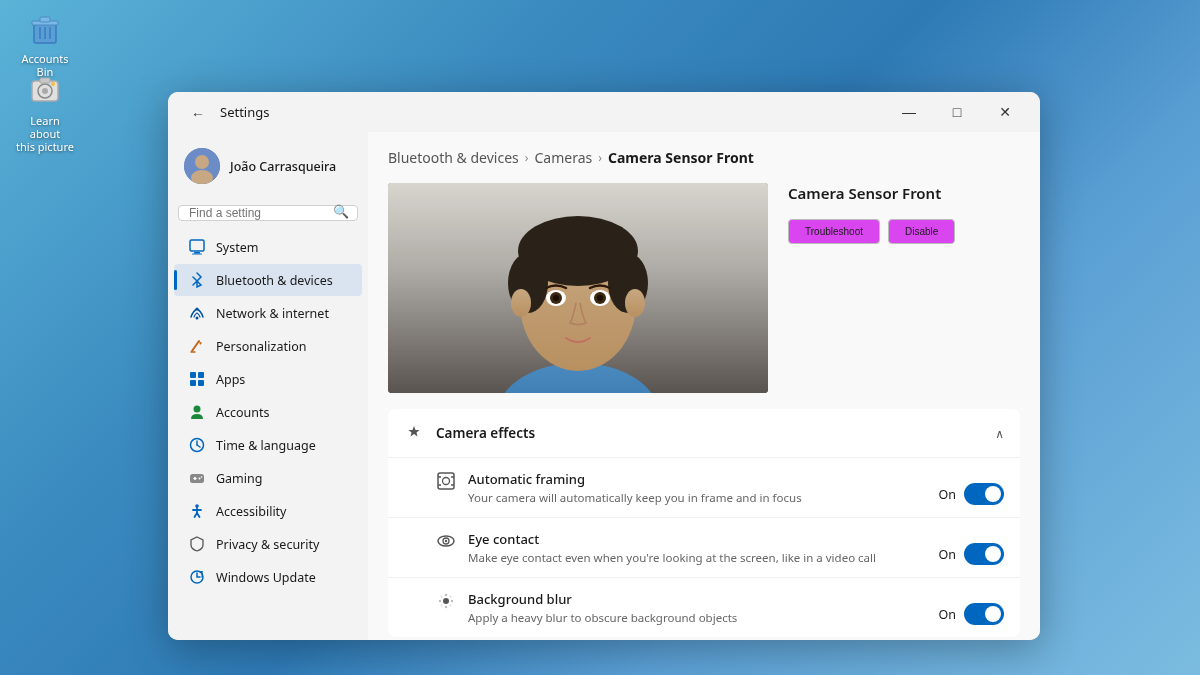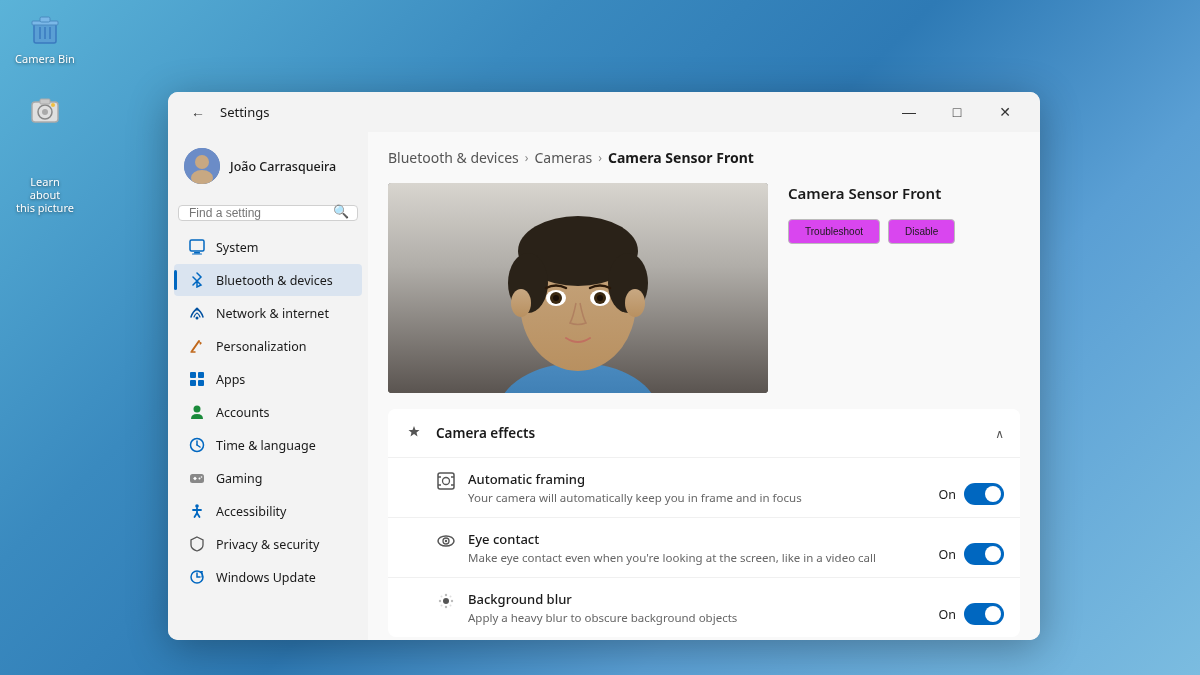--- a/index.html
+++ b/index.html
@@ -435,24 +435,24 @@
     <div class="icon-img">
       <svg width="38" height="38" viewBox="0 0 38 38">
         <rect x="8" y="14" width="22" height="20" rx="2" fill="#5a9fd4" stroke="#3a7abf" stroke-width="1.5"></rect>
         <rect x="6" y="12" width="26" height="4" rx="1" fill="#7bb8e8" stroke="#4a8abf" stroke-width="1"></rect>
         <rect x="14" y="8" width="10" height="5" rx="1.5" fill="#7bb8e8" stroke="#4a8abf" stroke-width="1"></rect>
         <line x1="14" y1="18" x2="14" y2="30" stroke="#3a7abf" stroke-width="1.5"></line>
         <line x1="19" y1="18" x2="19" y2="30" stroke="#3a7abf" stroke-width="1.5"></line>
         <line x1="24" y1="18" x2="24" y2="30" stroke="#3a7abf" stroke-width="1.5"></line>
       </svg>
     </div>
-    <span class="icon-label">Camera Bin</span>
+    <span class="icon-label">Accounts Bin</span>
   </div>
 
-  <div class="desktop-icon" style="top:87px; left:10px;gap:40px;">
+  <div class="desktop-icon" style="top:66px; left:10px;">
     <div class="icon-img">
       <svg width="38" height="38" viewBox="0 0 38 38">
         <rect x="6" y="10" width="26" height="20" rx="3" fill="#e0e0e0" stroke="#aaa" stroke-width="1.5"></rect>
         <circle cx="19" cy="20" r="7" fill="none" stroke="#888" stroke-width="1.5"></circle>
         <circle cx="19" cy="20" r="3" fill="#aaa"></circle>
         <rect x="14" y="7" width="10" height="5" rx="1" fill="#c8c8c8" stroke="#aaa" stroke-width="1"></rect>
         <circle cx="27" cy="13" r="2" fill="#f0c040"></circle>
       </svg>
     </div>
     <span class="icon-label" style="white-space:pre-line">Learn about

